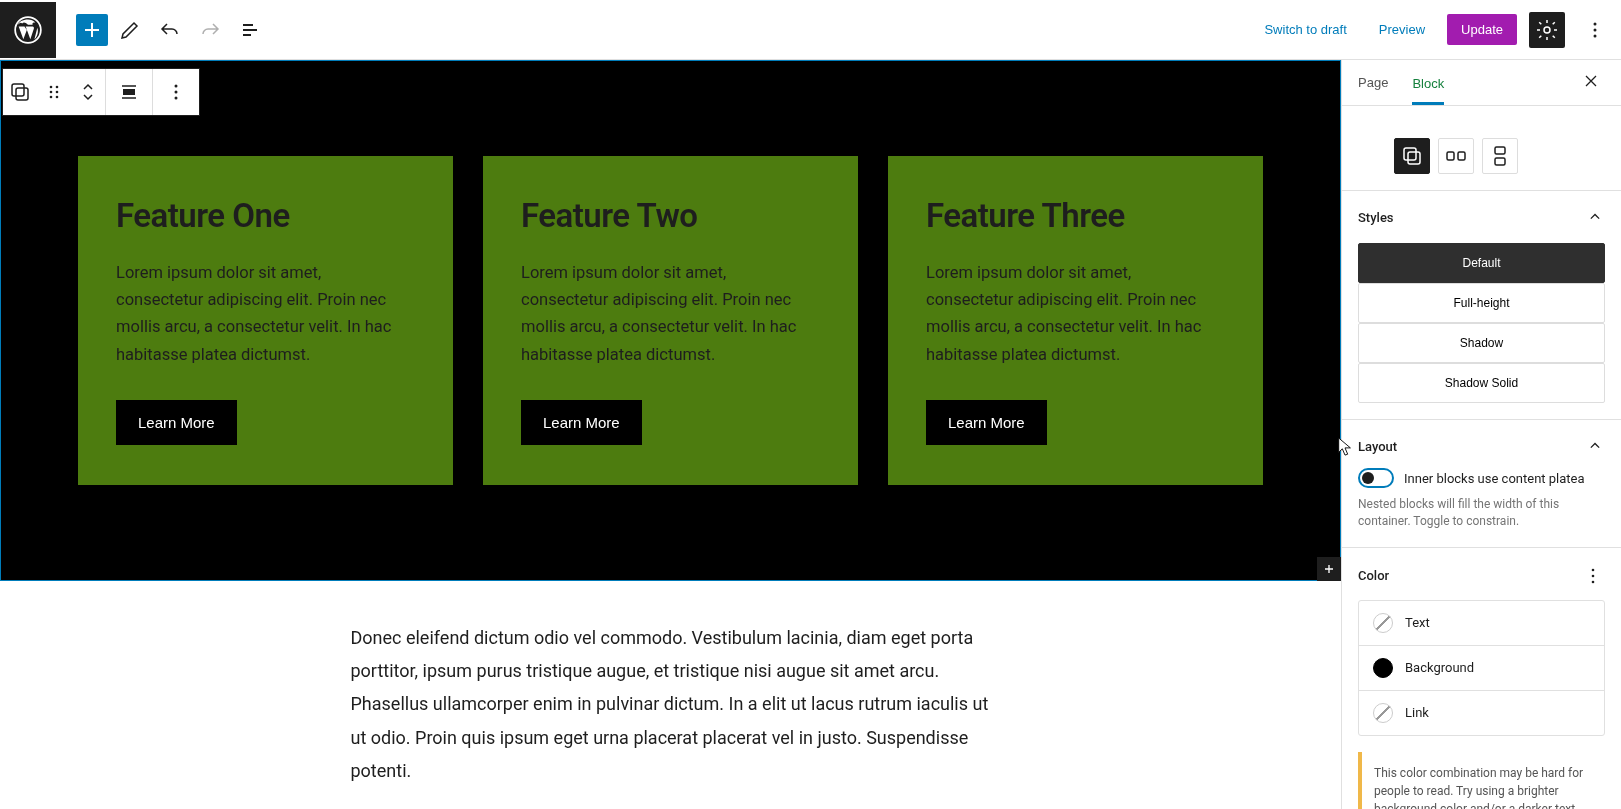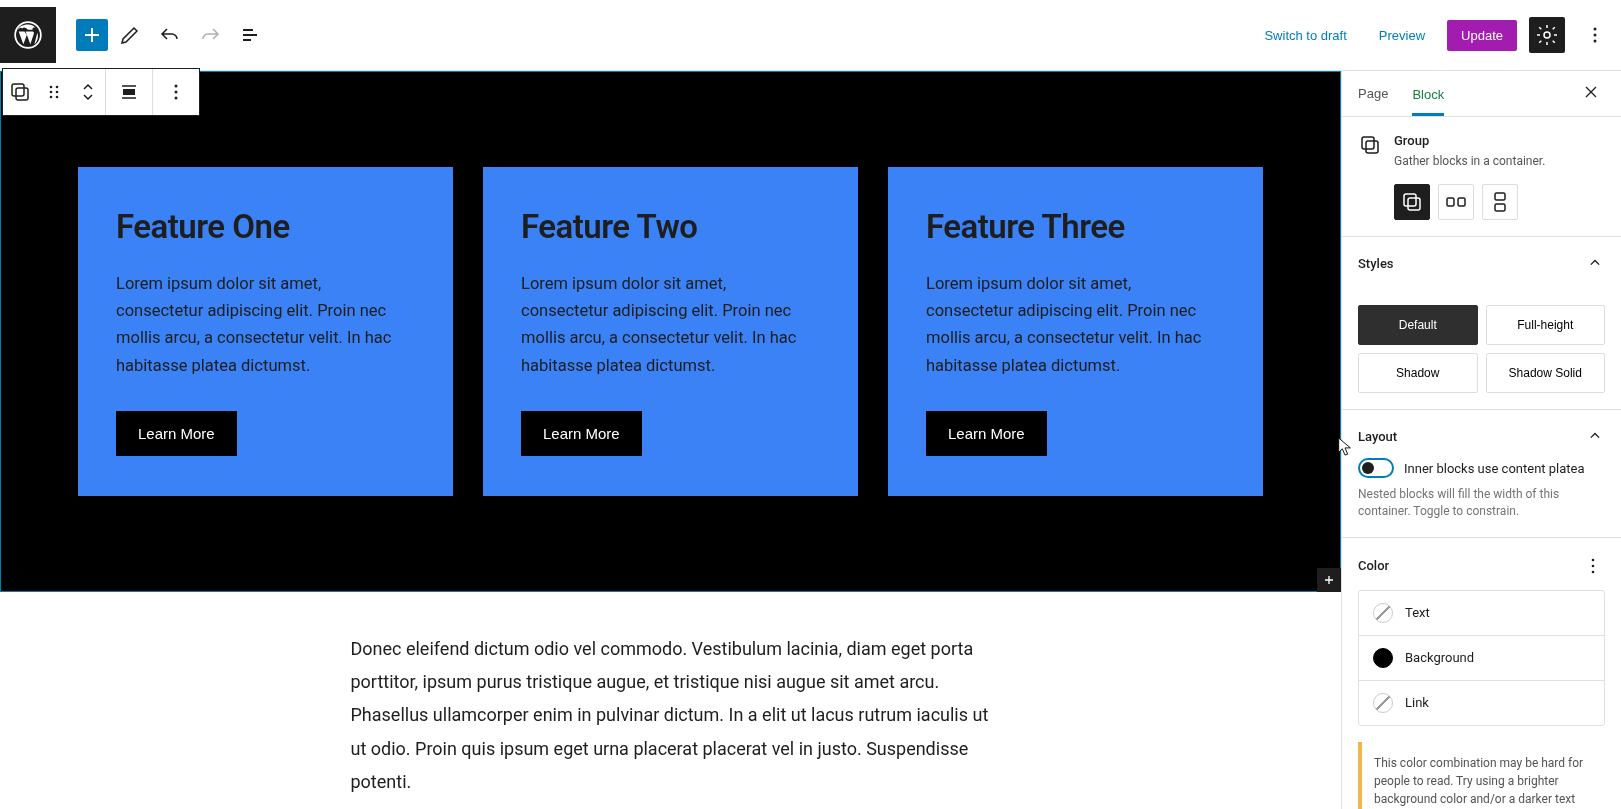--- a/index.html
+++ b/index.html
@@ -1,19 +1,19 @@
 <!DOCTYPE html>
 <html><head>
 <meta charset="utf-8">
 <style>
 * { box-sizing: border-box; margin: 0; padding: 0; }
 body { font-family: -apple-system, BlinkMacSystemFont, "Segoe UI", Roboto, sans-serif; font-size: 13px; color: #1e1e1e; overflow: hidden; width: 1621px; height: 809px; background: #fff; }
 
 
-.topbar { height: 71px; display: flex; align-items: center; border-bottom: 1px solid #e0e0e0; background: #fff; position: relative; }
+.topbar { height: 60px; display: flex; align-items: center; border-bottom: 1px solid #e0e0e0; background: #fff; position: relative; }
 .wp-logo { width: 56px; height: 56px; background: #1e1e1e; display: flex; align-items: center; justify-content: center; }
 .wp-logo svg { width: 28px; height: 28px; }
 .topbar-left { display: flex; align-items: center; gap: 4px; padding-left: 20px; }
 .icon-btn { width: 36px; height: 36px; display: flex; align-items: center; justify-content: center; border: none; background: transparent; border-radius: 2px; cursor: pointer; }
 .icon-btn.primary { background: #007cba; color: white; width: 32px; height: 32px; border-radius: 2px; }
 .icon-btn svg { width: 24px; height: 24px; }
 .topbar-right { margin-left: auto; display: flex; align-items: center; gap: 12px; padding-right: 8px; }
 .link-btn { background: none; border: none; color: #007cba; font-size: 13px; cursor: pointer; padding: 6px 10px; }
 .btn-primary { background: #a21caf; color: white; border: none; padding: 8px 14px; font-size: 13px; border-radius: 2px; cursor: pointer; }
 .icon-btn.dark { background: #1e1e1e; color: white; width: 36px; height: 36px; border-radius: 2px; }
@@ -26,21 +26,21 @@
 .block-toolbar .bt-btn { width: 46px; height: 46px; display: flex; align-items: center; justify-content: center; background: #fff; border: none; cursor: pointer; }
 .block-toolbar .bt-sep { width: 1px; background: #ddd; }
 .block-toolbar .bt-btn svg { width: 24px; height: 24px; }
 .block-toolbar .bt-btn.narrow { width: 34px; }
 .block-toolbar .bt-btn.align { position: relative; }
 
 
 .canvas { flex: 1; overflow-y: auto; position: relative; }
 .black-section { background: #000; padding: 96px 78px 96px 78px; display: flex; gap: 30px; position: relative; }
 .black-section.selected { outline: 1.5px solid #007cba; outline-offset: -1px; }
-.feature-card { background: #3b82f6; flex: 1; padding: 40px 54px 40px 38px; }
+.feature-card { background: #4d7c0f; flex: 1; padding: 40px 54px 40px 38px; }
 .feature-card h2 { font-size: 33px; font-weight: 600; margin-bottom: 24px; letter-spacing: -0.5px; }
 .feature-card p { font-size: 16.5px; line-height: 1.65; margin-bottom: 32px; }
 .feature-card .learn-btn { background: #000; color: #fff; border: none; padding: 14px 22px; font-size: 15px; font-weight: 500; cursor: pointer; }
 .add-block-corner { position: absolute; bottom: 0; right: 0; width: 24px; height: 24px; background: #1e1e1e; color: #fff; display: flex; align-items: center; justify-content: center; cursor: pointer; }
 
 .paragraph { padding: 40px 0; max-width: 640px; margin: 0 auto; font-size: 18px; line-height: 1.85; }
 
 
 .sidebar { width: 280px; border-left: 1px solid #e0e0e0; background: #fff; overflow-y: auto; font-size: 13px; }
 .sidebar-tabs { display: flex; align-items: center; border-bottom: 1px solid #e0e0e0; padding: 0 16px; height: 46px; position: relative; }
@@ -54,21 +54,21 @@
 .sb-block-header .bh-name { font-weight: 500; font-size: 13px; margin-bottom: 6px; }
 .sb-block-header .bh-desc { font-size: 12px; color: #555; }
 .variation-row { display: flex; gap: 8px; margin-top: 16px; }
 .variation-btn { width: 36px; height: 36px; border: 1px solid #ddd; background: #fff; border-radius: 2px; display: flex; align-items: center; justify-content: center; cursor: pointer; }
 .variation-btn.active { background: #1e1e1e; border-color: #1e1e1e; }
 .variation-btn svg { width: 24px; height: 24px; }
 
 .sb-panel-title { font-weight: 500; font-size: 13px; display: flex; align-items: center; justify-content: space-between; cursor: pointer; }
 .sb-panel-title svg { width: 20px; height: 20px; }
 
-.style-grid { display: grid; grid-template-columns: 1fr 1fr; gap: 8px; margin-top: 32px; }
+.style-grid { display: grid; grid-template-columns: 1fr; margin-top: 16px; }
 .style-btn { border: 1px solid #ddd; background: #fff; padding: 12px 8px; font-size: 12px; cursor: pointer; border-radius: 2px; text-align: center; }
 .style-btn.active { background: #2f2f2f; color: #fff; border-color: #2f2f2f; }
 
 .toggle-row { display: flex; gap: 10px; align-items: center; margin-top: 12px; }
 .toggle { width: 36px; height: 20px; border-radius: 10px; border: 2px solid #007cba; background: #fff; position: relative; cursor: pointer; flex-shrink: 0; }
 .toggle .knob { width: 12px; height: 12px; background: #1e1e1e; border-radius: 50%; position: absolute; left: 2px; top: 2px; }
 .toggle-label { font-size: 13px; }
 .toggle-help { font-size: 12px; color: #757575; margin-top: 8px; line-height: 1.45; }
 
 .color-panel-head { display: flex; align-items: center; justify-content: space-between; }
@@ -213,30 +213,20 @@
       <button class="sidebar-tab">Page</button>
       <button class="sidebar-tab active">Block</button>
       <button class="sidebar-close">
         <svg viewBox="0 0 24 24" width="20" height="20">
             <path d="M6 6l12 12M18 6L6 18" stroke="#1e1e1e" stroke-width="1.5"></path>
           </svg>
       </button>
     </div>
 
     <div class="sb-section">
-      <div class="sb-block-header">
-        <svg class="bh-icon" viewBox="0 0 24 24">
-            <rect x="4" y="4" width="12" height="12" rx="2" fill="none" stroke="#1e1e1e" stroke-width="1.5"></rect>
-            <rect x="8" y="8" width="12" height="12" rx="2" fill="none" stroke="#1e1e1e" stroke-width="1.5"></rect>
-          </svg>
-        <div>
-          <div class="bh-name">Group</div>
-          <div class="bh-desc">Gather blocks in a container.</div>
-        </div>
-      </div>
       <div class="variation-row" style="margin-left:36px">
         <button class="variation-btn active">
           <svg viewBox="0 0 24 24">
               <rect x="4" y="4" width="12" height="12" rx="2" fill="none" stroke="#fff" stroke-width="1.5"></rect>
               <rect x="8" y="8" width="12" height="12" rx="2" fill="none" stroke="#fff" stroke-width="1.5"></rect>
             </svg>
         </button>
         <button class="variation-btn">
           <svg viewBox="0 0 24 24">
               <rect x="3" y="8" width="7" height="8" rx="1.5" fill="none" stroke="#1e1e1e" stroke-width="1.5"></rect>

